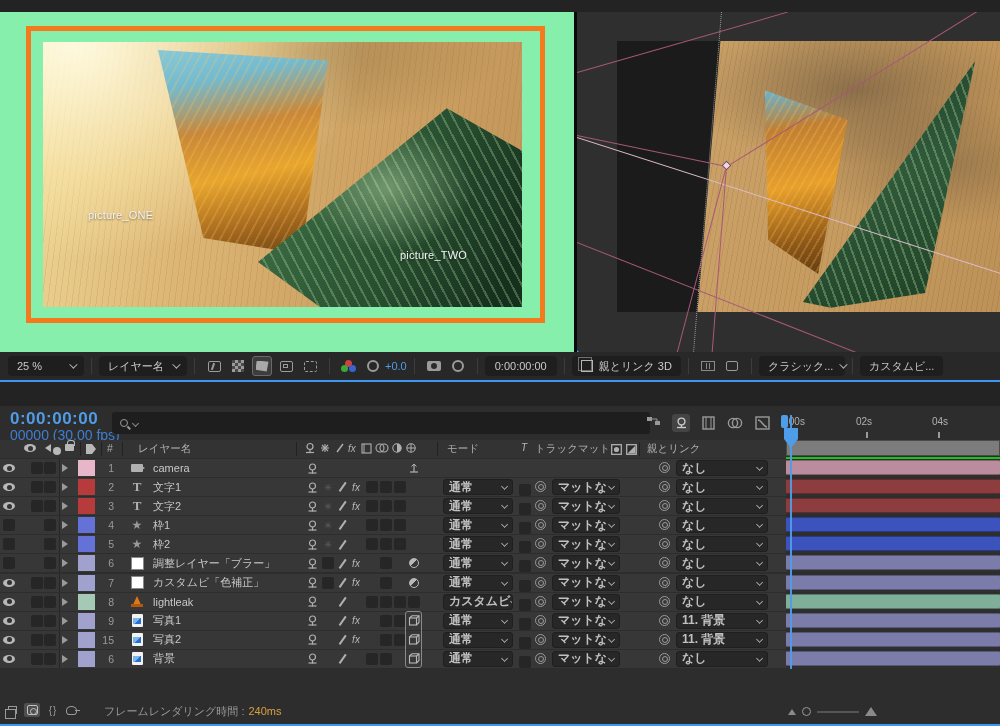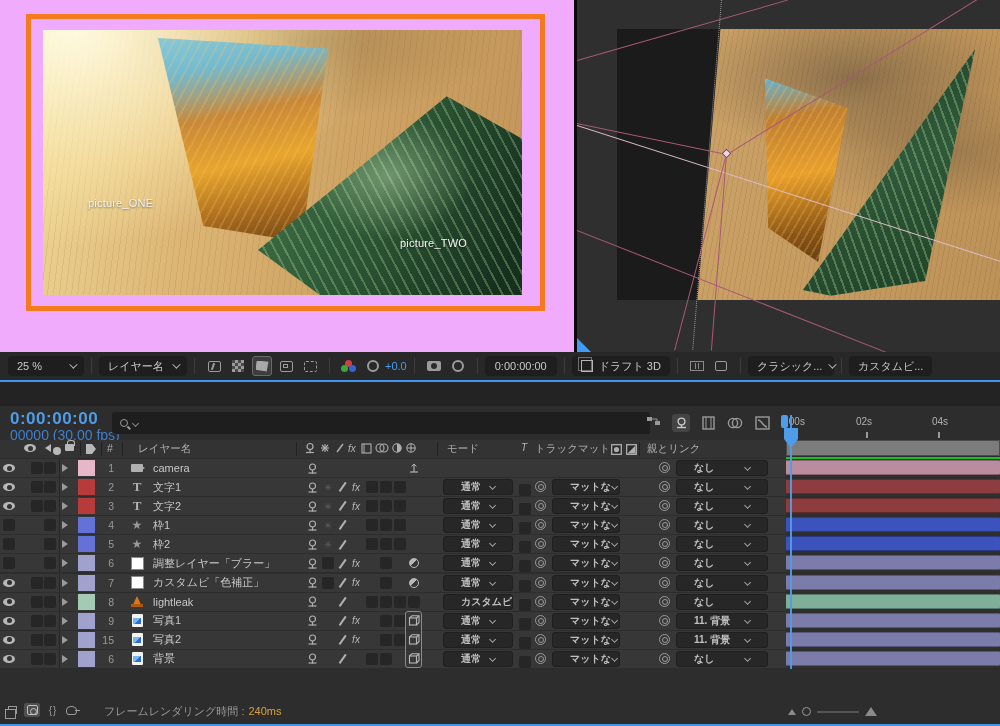--- a/index.html
+++ b/index.html
@@ -1,21 +1,21 @@
 <!DOCTYPE html>
 <html><head>
 <meta charset="utf-8">
 <style>
   * { box-sizing: border-box; margin:0; padding:0; }
   body { background:#1a1a1a; font-family:"Liberation Sans","DejaVu Sans",sans-serif; }
   #app { position:relative; width:1000px; height:726px; background:#232323; overflow:hidden;
          color:#c8c8c8; font-size:11px; }
 
   
-  #viewer { position:absolute; left:0; top:0; width:1000px; height:352px; background:#f0abfc; }
+  #viewer { position:absolute; left:0; top:12px; width:1000px; height:352px; background:#86efac; }
   #left-view { position:absolute; left:0; top:0; width:574px; height:352px; }
   #comp-frame { position:absolute; left:26px; top:14px; width:519px; height:297px; border:5px solid #f5791d; }
   #comp-image { position:absolute; left:43px; top:30px; width:479px; height:265px; overflow:hidden;
     background:
       radial-gradient(ellipse 430px 320px at 6% 0%, rgba(255,252,228,.95), rgba(255,238,178,.5) 42%, rgba(255,230,160,0) 68%),
       radial-gradient(ellipse 300px 120px at 55% 4%, rgba(95,75,45,.30), rgba(95,75,45,0) 65%),
       repeating-linear-gradient(97deg, rgba(110,70,30,.10) 0 1px, rgba(0,0,0,0) 1px 6px),
       linear-gradient(100deg, #eed694 0%, #dcb574 34%, #cfa465 62%, #c2955a 100%);
   }
   .photo-one { position:absolute; inset:0;
@@ -171,21 +171,21 @@
   .swatch { left:78px; } .swatch i { width:17px; height:16px; display:inline-block; }
   .num { left:98px; width:16px; justify-content:flex-end; color:#9a9a9a; font-size:10.5px; }
   .licon { left:128px; width:18px; justify-content:center; }
   .lname { left:153px; color:#c8c8c8; font-size:11px; white-space:nowrap; }
   .sw-cluster { left:304px; width:130px; }
   .slot { position:absolute; top:3px; width:12px; height:12px; display:flex; align-items:center; justify-content:center; }
   .slash { width:11px; height:1.6px; background:#b0b0b0; transform:rotate(-55deg); display:inline-block; }
   .fxtxt { font-style:italic; font-size:10px; color:#b8b8b8; }
   .sun-dim { color:#5c5c5c; font-size:10px; }
   .dd { background:#272727; border:1px solid #1f1f1f; border-radius:3px; height:16px !important; top:1px !important;
-        display:flex; align-items:center; justify-content:space-between; padding:0 17px; font-size:10px; color:#c0c0c0;
+        display:flex; align-items:center; justify-content:space-between; padding:0 5px; font-size:12px; color:#c0c0c0;
         white-space:nowrap; overflow:hidden; }
   .dd .chev { transform:rotate(45deg) scale(.8) translateY(-1px); }
   .mode-dd { left:443px; width:70px; }
   .matte-well { left:519px; top:3px !important; }
   .pick { width:11px; height:11px; border:1.4px solid #9a9a9a; border-radius:50%; position:relative; flex:none; }
   .pick::after { content:""; position:absolute; left:2px; top:2px; width:4px; height:4px; border:1.2px solid #9a9a9a; border-radius:50%; }
   .matte-pick { left:535px; top:3px !important; height:11px !important; }
   .matte-dd { left:552px; width:68px;text-align:right; }
   .parent-pick { left:659px; top:3px !important; height:11px !important; }
   .parent-dd { left:676px; width:92px; }
@@ -316,21 +316,21 @@
         <span class="cam"></span>
       </span>
     <span class="tb-ico">
         <span class="donut"></span>
       </span>
     <span class="tb-sep"></span>
     <span class="tc-btn">0:00:00:00</span>
     <span class="tb-sep"></span>
     <span class="tb-btn">
       <span class="cube-ic"></span>
-      <span>ドラフト 3D</span>
+      <span>親とリンク 3D</span>
     </span>
     <span class="tb-sep"></span>
     <span class="tb-ico">
         <span class="grid-ic"></span>
       </span>
     <span class="tb-ico">
         <span class="bx" style="width:12px;height:10px"></span>
       </span>
     <span class="tb-sep"></span>
     <span class="tb-btn" style="width:86px; justify-content:space-between;">

